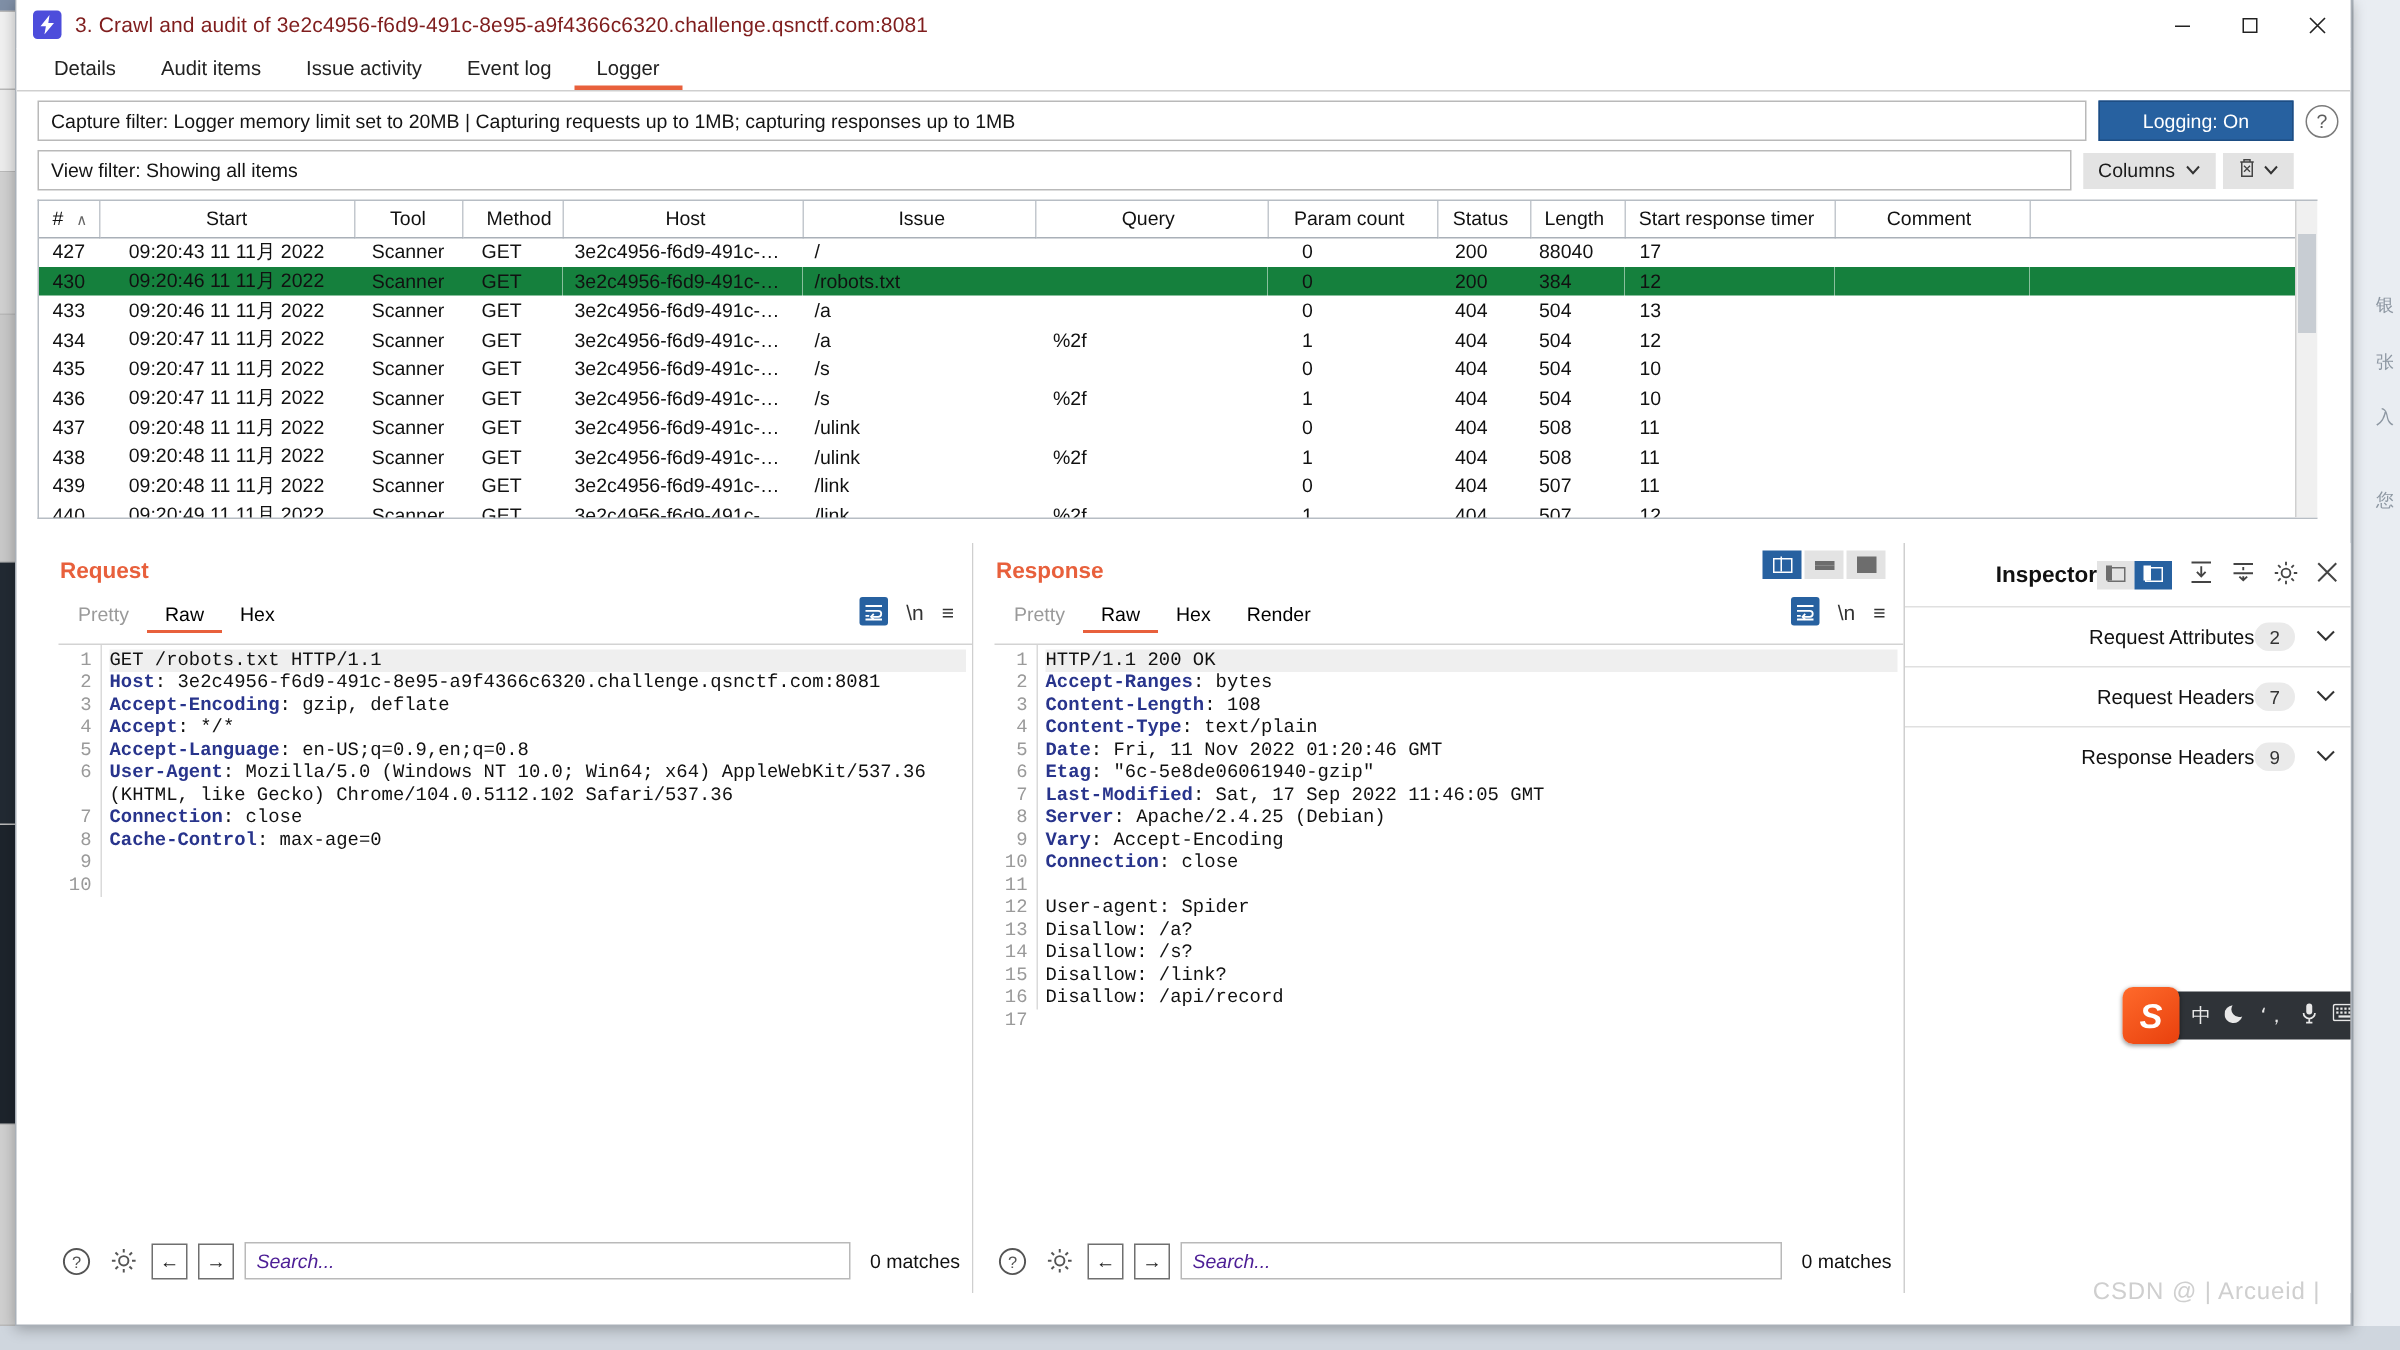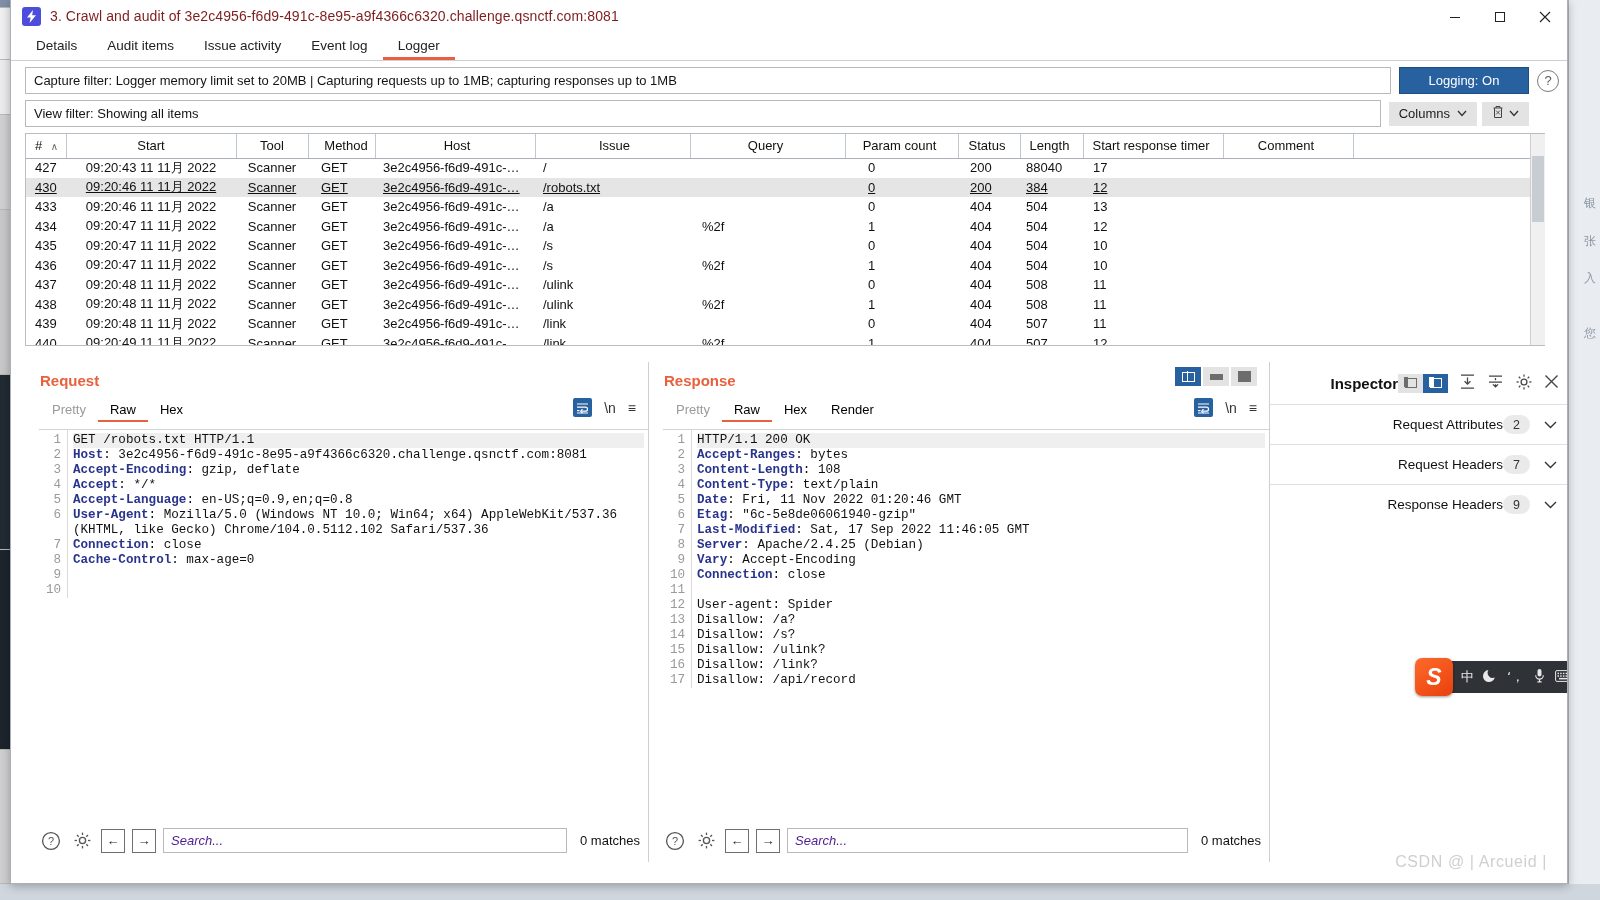--- a/index.html
+++ b/index.html
@@ -108,21 +108,21 @@
   table.logger th {
     height: 24px; background: #fff; font-weight: normal; font-size: 13px;
     color: #111; border-right: 1px solid #c3c8ce; border-bottom: 1px solid #a9b0b8;
     text-align: center; padding: 0 4px; white-space: nowrap; overflow: hidden;
   }
   table.logger td {
     height: 19.5px; font-size: 13px; color: #111;
     padding: 0 6px; white-space: nowrap; overflow: hidden;
     border-bottom: 1px solid transparent;
   }
-  table.logger tr.sel td { background: #e5e5e5; text-decoration: underline; }
+  table.logger tr.sel td { background: #15803d; }
   .c-num    { width: 40px; text-align: left; padding-left: 9px !important; }
   .c-time   { width: 170px; text-align: center; }
   .c-tool   { width: 72px; text-align: center; }
   .c-method { width: 67px; text-align: left; padding-left: 13px !important; }
   .c-host   { width: 160px; text-align: left; padding-left: 8px !important; }
   .c-path   { width: 155px; text-align: left; padding-left: 8px !important; }
   .c-query  { width: 155px; text-align: left; padding-left: 12px !important; }
   .c-param  { width: 113px; text-align: left; padding-left: 23px !important; }
   .c-status { width: 62px; text-align: left; padding-left: 12px !important; }
   .c-length { width: 63px; text-align: left; padding-left: 6px !important; }
@@ -674,21 +674,20 @@
               <div class="ln"><span class="hk">Date</span>: Fri, 11 Nov 2022 01:20:46 GMT</div>
               <div class="ln"><span class="hk">Etag</span>: "6c-5e8de06061940-gzip"</div>
               <div class="ln"><span class="hk">Last-Modified</span>: Sat, 17 Sep 2022 11:46:05 GMT</div>
               <div class="ln"><span class="hk">Server</span>: Apache/2.4.25 (Debian)</div>
               <div class="ln"><span class="hk">Vary</span>: Accept-Encoding</div>
               <div class="ln"><span class="hk">Connection</span>: close</div>
               <div class="ln"></div>
               <div class="ln">User-agent: Spider</div>
               <div class="ln">Disallow: /a?</div>
               <div class="ln">Disallow: /s?</div>
-              <div class="ln">Disallow: /ulink?</div>
               <div class="ln">Disallow: /link?</div>
               <div class="ln">Disallow: /api/record</div>
             </div>
         </div>
         <div class="searchbar">
           <div class="sbtn noborder">
             <svg width="20" height="20" viewBox="0 0 20 20">
                 <circle cx="10" cy="10" r="8.4" fill="none" stroke="#555" stroke-width="1.3"></circle>
                 <text x="10" y="14" font-size="11" text-anchor="middle" fill="#555" font-family="Liberation Sans">?</text>
               </svg>

